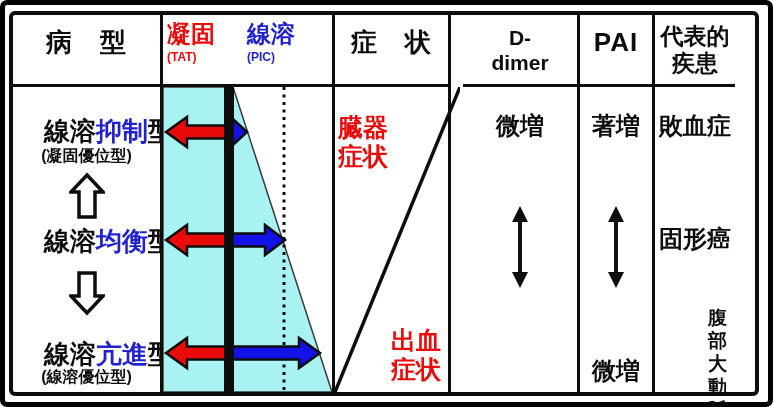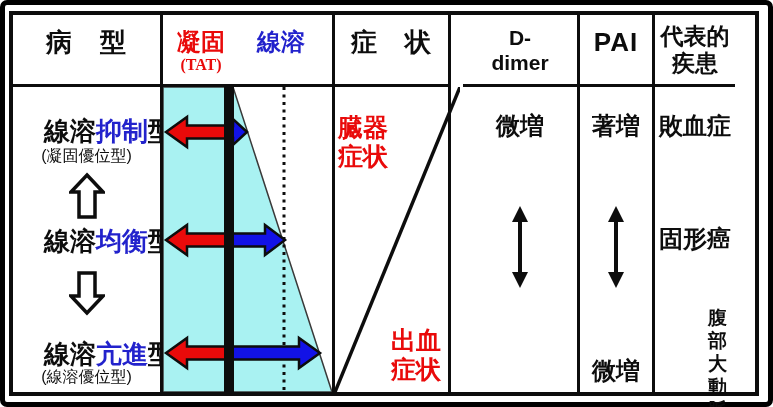--- a/index.html
+++ b/index.html
@@ -3,36 +3,36 @@
 <meta charset="utf-8">
 <style>
   :root{
     --red:#e90a0a; --blue-text:#2222cc; --blue-arrow:#1212e6;
     --cyan:#a9f2f2; --ink:#0d0d0d;
   }
   *{box-sizing:border-box;}
   body{margin:0;background:#fff;font-family:"Liberation Sans","DejaVu Sans",sans-serif;color:var(--ink);}
   .stage{position:relative;width:773px;height:407px;background:#fff;overflow:hidden;}
   .outer-frame{position:absolute;inset:0;border:5px solid #000;border-radius:7px;}
-  .tbl{position:absolute;left:9px;top:11px;width:750px;height:385px;border:4px solid var(--ink);border-radius:0;background:#fff;padding-left:12px;}
+  .tbl{position:absolute;left:9px;top:11px;width:750px;height:385px;border:4px solid var(--ink);border-radius:6px;background:#fff;padding-left:12px;}
   .col{position:absolute;top:0;height:100%;border-right:3px solid var(--ink);}
   .col.c6{border-right:none;}
   .hd{position:absolute;top:0;left:0;right:0;height:72px;border-bottom:3px solid var(--ink);display:flex;flex-direction:column;align-items:center;justify-content:center;font-weight:bold;text-align:center;}
   .hd.raise{padding-bottom:14px;}
   .bd{position:absolute;top:72px;left:0;right:0;bottom:0;}
   .h-main{font-size:26px;letter-spacing:1px;}
   .h-sub2{font-size:21px;line-height:25px;}
   .h-sub3{font-size:23px;line-height:27px;}
-  .pair{position:absolute;top:14px;width:68px;text-align:center;font-weight:bold;}
+  .pair{position:absolute;top:6px;width:68px;text-align:left;font-weight:bold;}
   .pair .p-main{font-size:24px;line-height:26px;}
-  .pair .p-sub{font-size:16px;line-height:20px;font-family:Liberation Serif, serif;}
+  .pair .p-sub{font-size:12px;line-height:20px;}
   .red-t{color:var(--red);}
   .blue-t{color:var(--blue-text);}
   .typelabel{position:absolute;left:0;right:0;text-align:center;font-size:26px;font-weight:bold;white-space:nowrap;margin-left:31px;}
-  .typesub{position:absolute;left:0;right:0;text-align:center;font-size:16px;font-weight:normal;}
+  .typesub{position:absolute;left:0;right:0;text-align:center;font-size:16px;font-weight:bold;}
   .cellval{position:absolute;left:0;right:0;text-align:center;font-size:24px;font-weight:bold;}
   .disease-bottom{position:absolute;left:0;right:0;top:219px;text-align:center;font-weight:bold;margin-left:45px;}
   .disease-bottom .d-sm{font-size:19px;line-height:23px;}
   .disease-bottom .d-apl{font-size:22px;line-height:26px;}
   .sym{position:absolute;width:62px;color:var(--red);font-size:25px;line-height:29px;font-weight:bold;}
   .abs-svg{position:absolute;display:block;}
   .f-red{fill:var(--red);} .f-blue{fill:var(--blue-arrow);} .f-cyan{fill:var(--cyan);}
   .f-ink{fill:var(--ink);} .f-white{fill:#fff;} .s-ink{stroke:var(--ink);}
 </style>
 </head>
@@ -73,20 +73,21 @@
     </div>
 
     <div class="col c2" style="left:150px;width:172px">
       <div class="hd">
         <div class="pair" style="left:4px">
           <div class="p-main red-t">凝固</div>
           <div class="p-sub red-t">(TAT)</div>
         </div>
         <div class="pair" style="left:84px">
           <div class="p-main blue-t">線溶</div>
+          <div class="p-sub blue-t">(PIC)</div>
         </div>
       </div>
       <div class="bd">
         <svg class="abs-svg" style="left:0;top:0" width="169" height="305" viewBox="0 0 169 305" preserveAspectRatio="none">
 
           <polygon class="f-cyan" stroke="#3a3a3a" stroke-width="1.5" points="0,0 70,0 169,305 0,305"></polygon>
 
           <line class="s-ink" x1="121" y1="0" x2="121" y2="305" stroke-width="3" stroke-dasharray="3 4.5"></line>
 
           <polygon class="f-red s-ink" stroke-width="2.5" points="3,45 24,30 24,38.5 64,38.5 64,51.5 24,51.5 24,60"></polygon>

